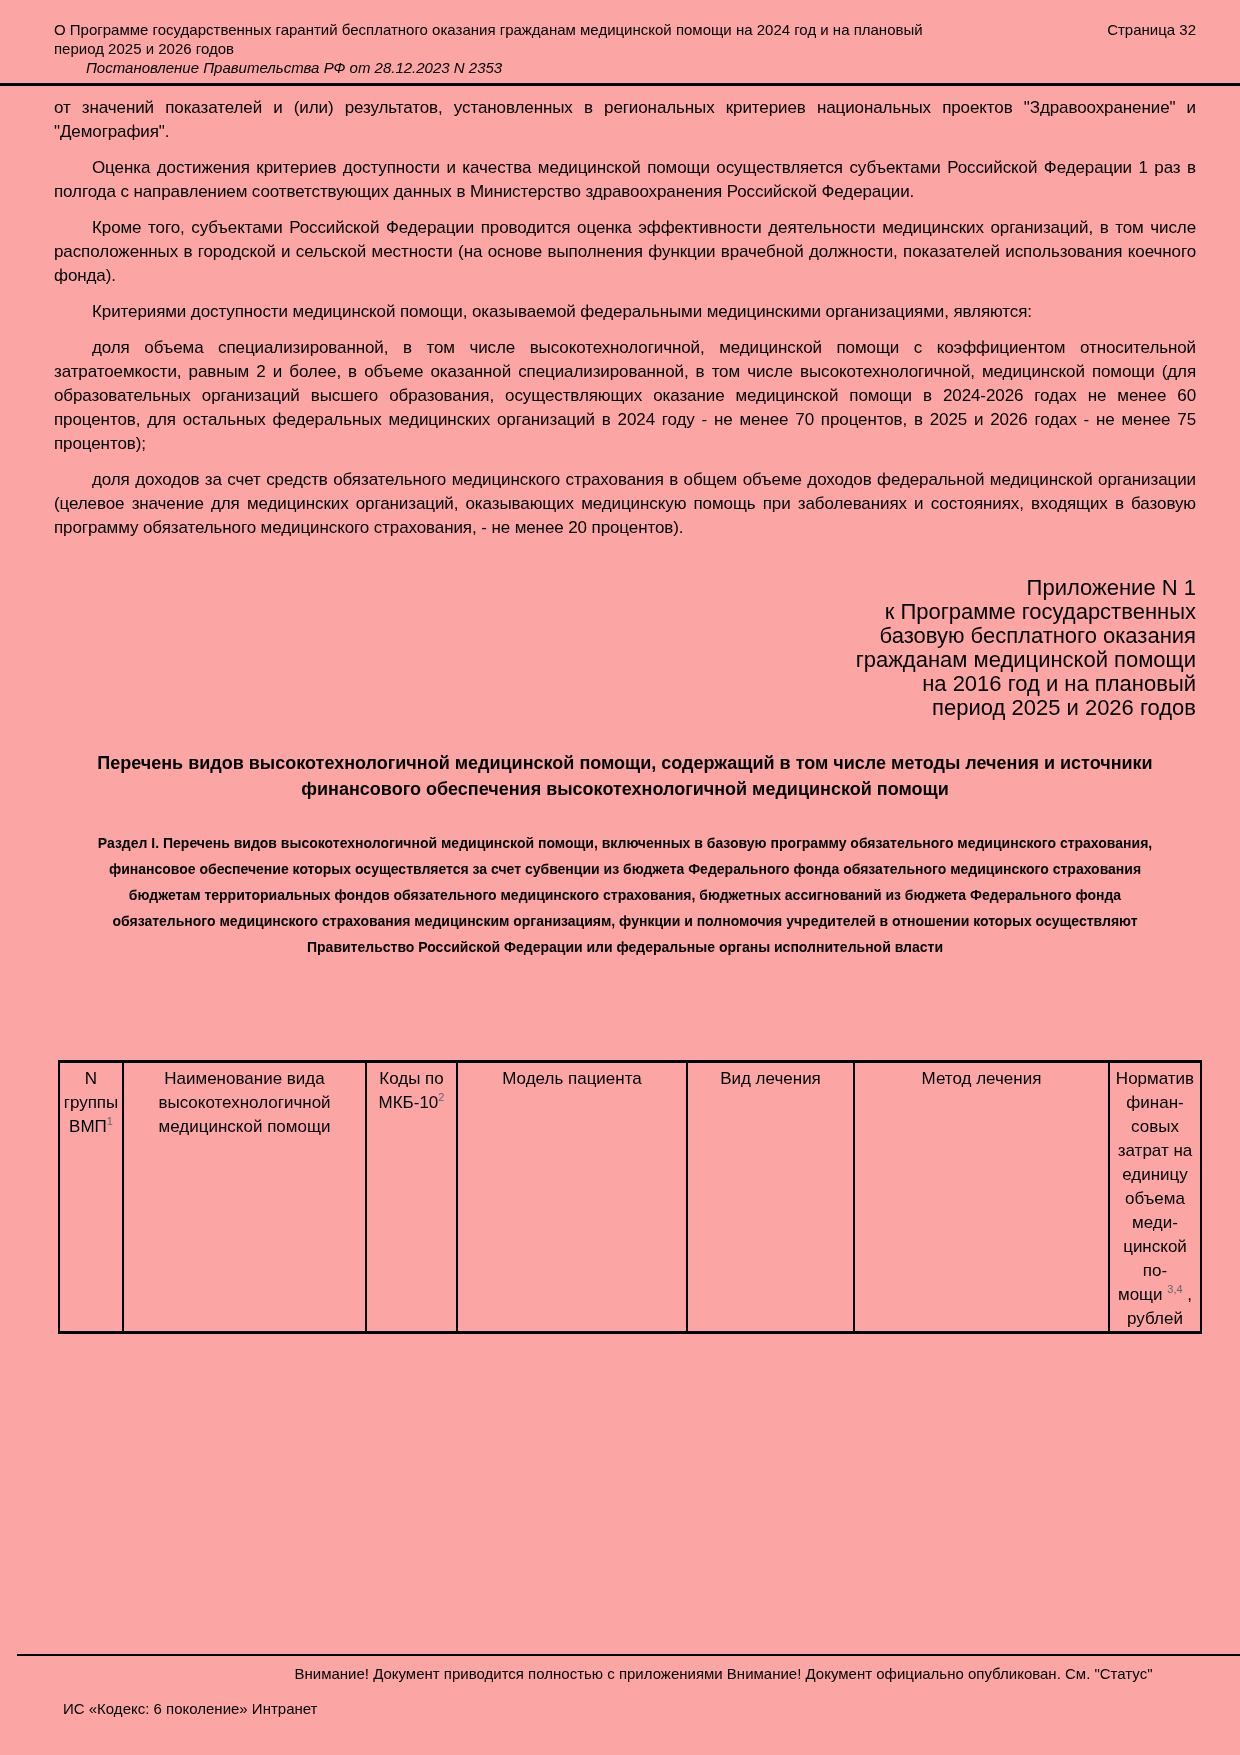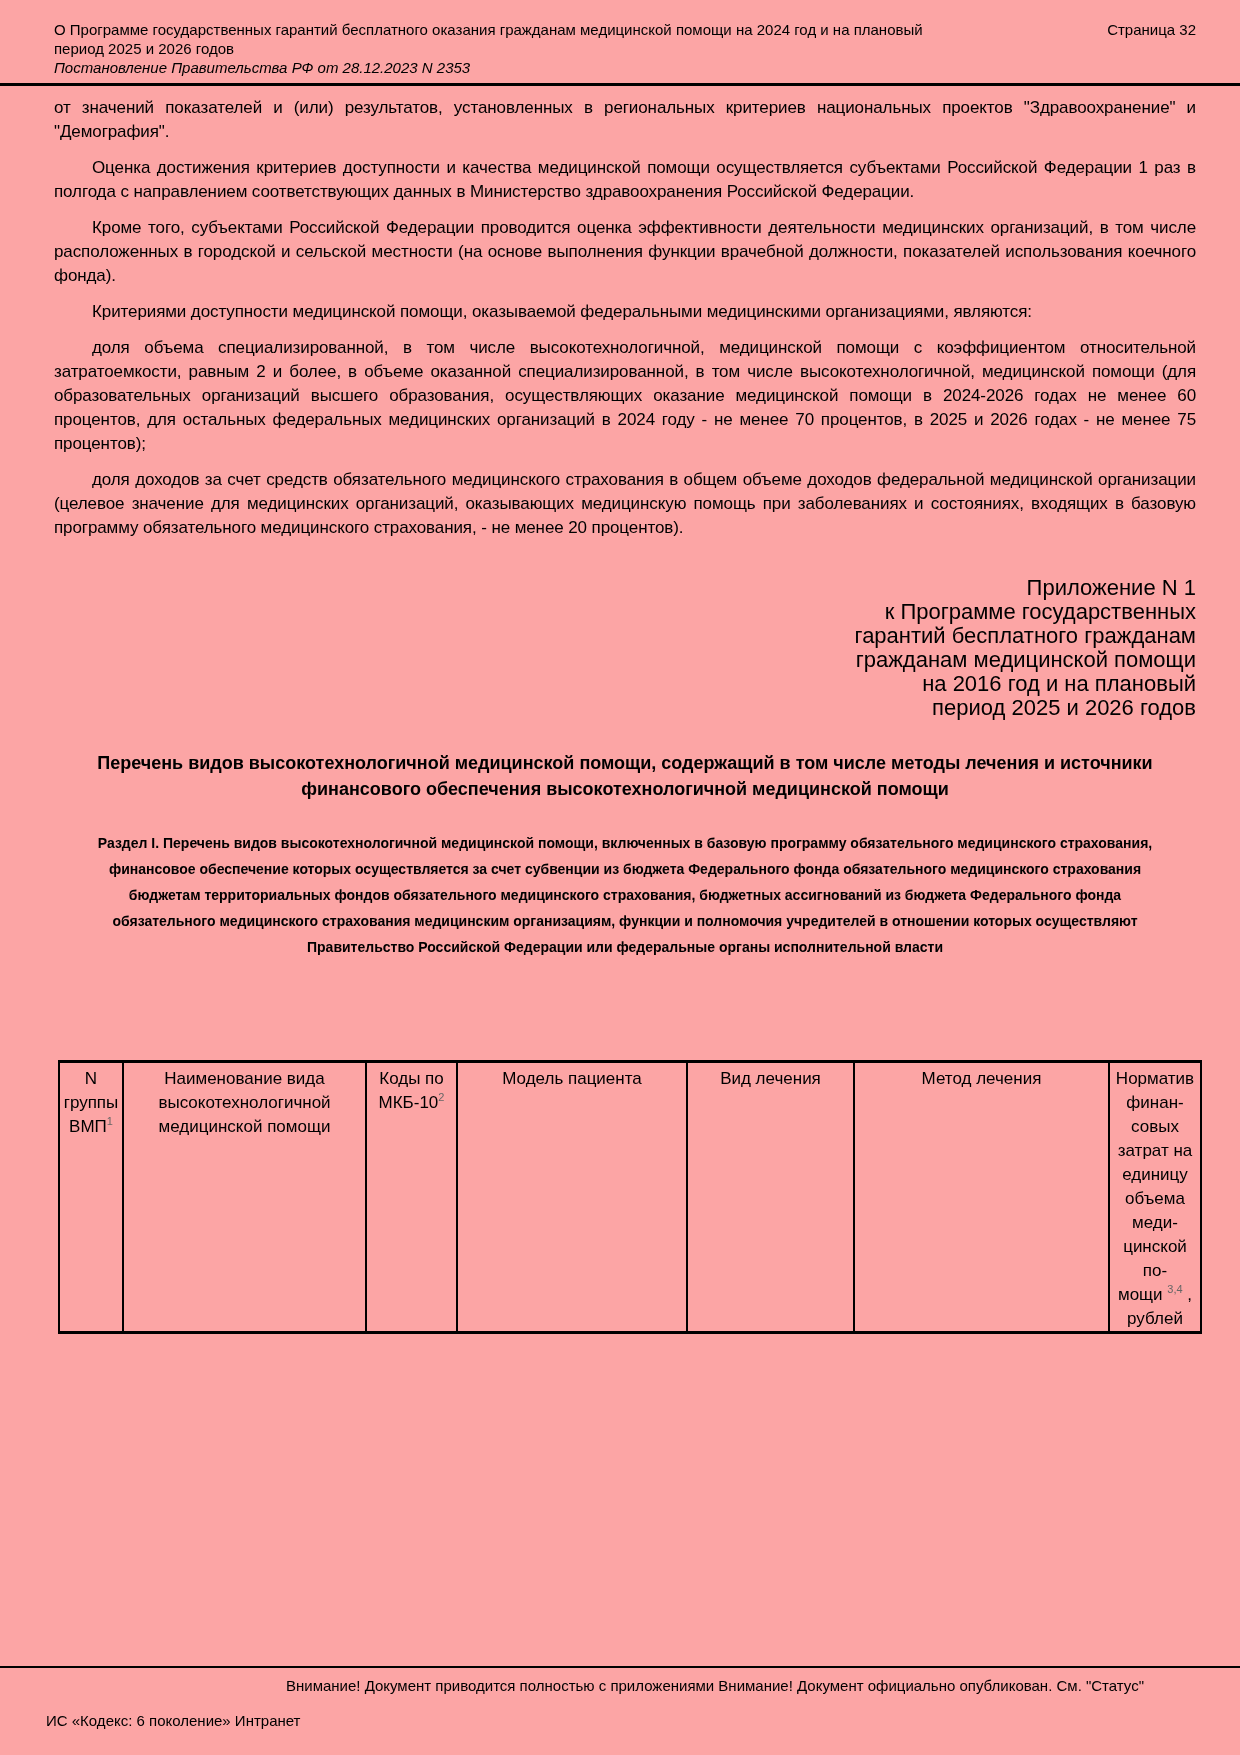--- a/index.html
+++ b/index.html
@@ -8,21 +8,21 @@
     font-family: "Liberation Sans", "DejaVu Sans", sans-serif;
     color: #000;
   }
   .page { width: 1240px; height: 1755px; position: relative; overflow: hidden; background: #fca5a5; }
 
   
   .page-header { padding: 20px 44px 0 54px; font-size: 15px; line-height: 19px; }
   .header-row { display: flex; justify-content: space-between; align-items: flex-start; }
   .doc-title { max-width: 880px; }
   .page-num { white-space: nowrap; }
-  .doc-subtitle { font-style: italic; margin-top: 0; }
+  .doc-subtitle { font-style: italic; margin-top: 0; margin-left: 32px; }
   .top-rule { border: none; height: 3px; background: #000; margin: 6px 0 0 0; width: 100%; }
 
   
   .content { padding: 10px 44px 0 54px; }
   .content p {
     margin: 0 0 12px 0; font-size: 17px; line-height: 24px;
     text-align: justify; text-indent: 38px; letter-spacing: -0.1px;
   }
   .content p.first { text-indent: 0; }
 
@@ -49,21 +49,21 @@
     border: 2px solid #000; vertical-align: top; text-align: center;
     font-weight: normal; font-size: 17px; line-height: 24px;
     height: 248px; padding: 4px 3px 0 3px;
   }
   .th-text { white-space: pre-line; }
   sup.fn {
     font-size: 11px; color: #666; line-height: 0; text-decoration: none; cursor: pointer;
   }
 
   
-  .page-footer { position: absolute; left: 0; right: 0; bottom: 4px; height: 85px; }
+  .page-footer { position: absolute; left: 0; right: 0; bottom: 16px; height: 85px; padding-left: 17px; }
   .footer-rule { border: none; height: 2px; background: #000; margin: 0; width: 100%; }
   .footer-notice { padding-left: 190px; text-align: center; font-size: 15px; line-height: 19px; margin-top: 8px; }
   .footer-system { padding-left: 46px; text-align: left; font-size: 15px; line-height: 19px; margin-top: 16px; }
 </style>
 </head>
 <body>
 
 <div class="page">
 
   <header class="page-header">
@@ -80,21 +80,21 @@
     <p class="first">от значений показателей и (или) результатов, установленных в региональных критериев национальных проектов "Здравоохранение" и "Демография".</p>
     <p>Оценка достижения критериев доступности и качества медицинской помощи осуществляется субъектами Российской Федерации 1 раз в полгода с направлением соответствующих данных в Министерство здравоохранения Российской Федерации.</p>
     <p>Кроме того, субъектами Российской Федерации проводится оценка эффективности деятельности медицинских организаций, в том числе расположенных в городской и сельской местности (на основе выполнения функции врачебной должности, показателей использования коечного фонда).</p>
     <p>Критериями доступности медицинской помощи, оказываемой федеральными медицинскими организациями, являются:</p>
     <p>доля объема специализированной, в том числе высокотехнологичной, медицинской помощи с коэффициентом относительной затратоемкости, равным 2 и более, в объеме оказанной специализированной, в том числе высокотехнологичной, медицинской помощи (для образовательных организаций высшего образования, осуществляющих оказание медицинской помощи в 2024-2026 годах не менее 60 процентов, для остальных федеральных медицинских организаций в 2024 году - не менее 70 процентов, в 2025 и 2026 годах - не менее 75 процентов);</p>
     <p>доля доходов за счет средств обязательного медицинского страхования в общем объеме доходов федеральной медицинской организации (целевое значение для медицинских организаций, оказывающих медицинскую помощь при заболеваниях и состояниях, входящих в базовую программу обязательного медицинского страхования, - не менее 20 процентов).</p>
 
     <div class="appendix">
       <div>Приложение N 1</div>
       <div>к Программе государственных</div>
-      <div>гарантий бесплатного гражданам</div>
+      <div>базовую бесплатного оказания</div>
       <div>гражданам медицинской помощи</div>
       <div>на 2016 год и на плановый</div>
       <div>период 2025 и 2026 годов</div>
     </div>
 
     <div class="list-heading">Перечень видов высокотехнологичной медицинской помощи, содержащий в том числе методы лечения и источники финансового обеспечения высокотехнологичной медицинской помощи</div>
 
     <div class="section-heading">Раздел I. Перечень видов высокотехнологичной медицинской помощи, включенных в базовую программу обязательного медицинского страхования, финансовое обеспечение которых осуществляется за счет субвенции из бюджета Федерального фонда обязательного медицинского страхования бюджетам территориальных фондов обязательного медицинского страхования, бюджетных ассигнований из бюджета Федерального фонда обязательного медицинского страхования медицинским организациям, функции и полномочия учредителей в отношении которых осуществляют Правительство Российской Федерации или федеральные органы исполнительной власти</div>
 
     <table class="vmp-table">

